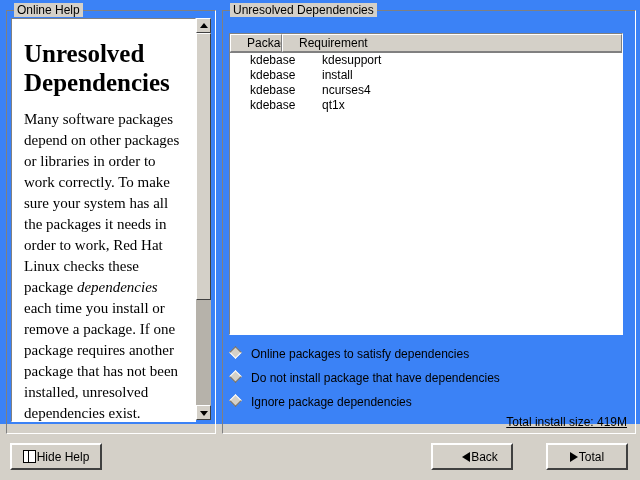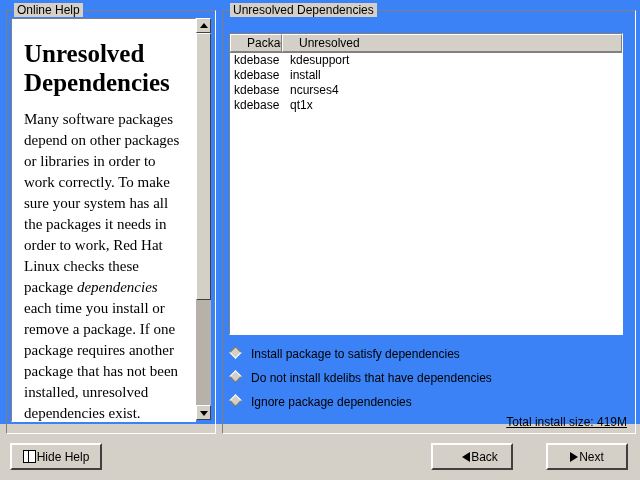--- a/index.html
+++ b/index.html
@@ -174,21 +174,21 @@
   }
   .hdr-cell.c0 { width: 52px; }
   .hdr-cell.c1 { flex: 1; }
   .pkg-row {
     display: flex;
     height: 15px;
     line-height: 15px;
     font-size: 12px;
   }
   .pkg-cell {
-    padding-left: 4px;
+    padding-left: 20px;
     white-space: nowrap;
     overflow: hidden;
   }
   .pkg-cell.c0 { width: 52px; }
   .pkg-cell.c1 { flex: 1; }
 
   
   #options {
     position: absolute;
     left: 6px;
@@ -333,21 +333,21 @@
       </div>
     </div>
   </div>
 
   <div class="groupbox" id="main-group">
     <div class="gb-legend">Unresolved Dependencies</div>
 
     <div id="pkg-list">
       <div id="pkg-header">
         <div class="hdr-cell c0">Package</div>
-        <div class="hdr-cell c1">Unresolved</div>
+        <div class="hdr-cell c1">Requirement</div>
       </div>
 
       <div class="pkg-row">
         <div class="pkg-cell c0">kdebase</div>
         <div class="pkg-cell c1">kdesupport</div>
       </div>
       <div class="pkg-row">
         <div class="pkg-cell c0">kdebase</div>
         <div class="pkg-cell c1">install</div>
       </div>
@@ -359,27 +359,27 @@
         <div class="pkg-cell c0">kdebase</div>
         <div class="pkg-cell c1">qt1x</div>
       </div>
     </div>
 
     <div id="options">
       <div class="radio-row">
         <div class="radio-diamond sel">
             <div class="d"></div>
           </div>
-        <div class="radio-label">Install package to satisfy dependencies</div>
+        <div class="radio-label">Online packages to satisfy dependencies</div>
       </div>
       <div class="radio-row">
         <div class="radio-diamond">
             <div class="d"></div>
           </div>
-        <div class="radio-label">Do not install kdelibs that have dependencies</div>
+        <div class="radio-label">Do not install package that have dependencies</div>
       </div>
       <div class="radio-row">
         <div class="radio-diamond">
             <div class="d"></div>
           </div>
         <div class="radio-label">Ignore package dependencies</div>
       </div>
     </div>
 
     <div id="total-size">Total install size: 419M</div>
@@ -393,16 +393,16 @@
     <span>Hide Help</span>
   </div>
 
   <div class="btn" id="back-btn">
     <span class="tri-left"></span>
     <span>Back</span>
   </div>
 
   <div class="btn" id="next-btn">
     <span class="tri-right"></span>
-    <span>Next</span>
+    <span>Total</span>
   </div>
 
 </div>
 
 </body></html>

